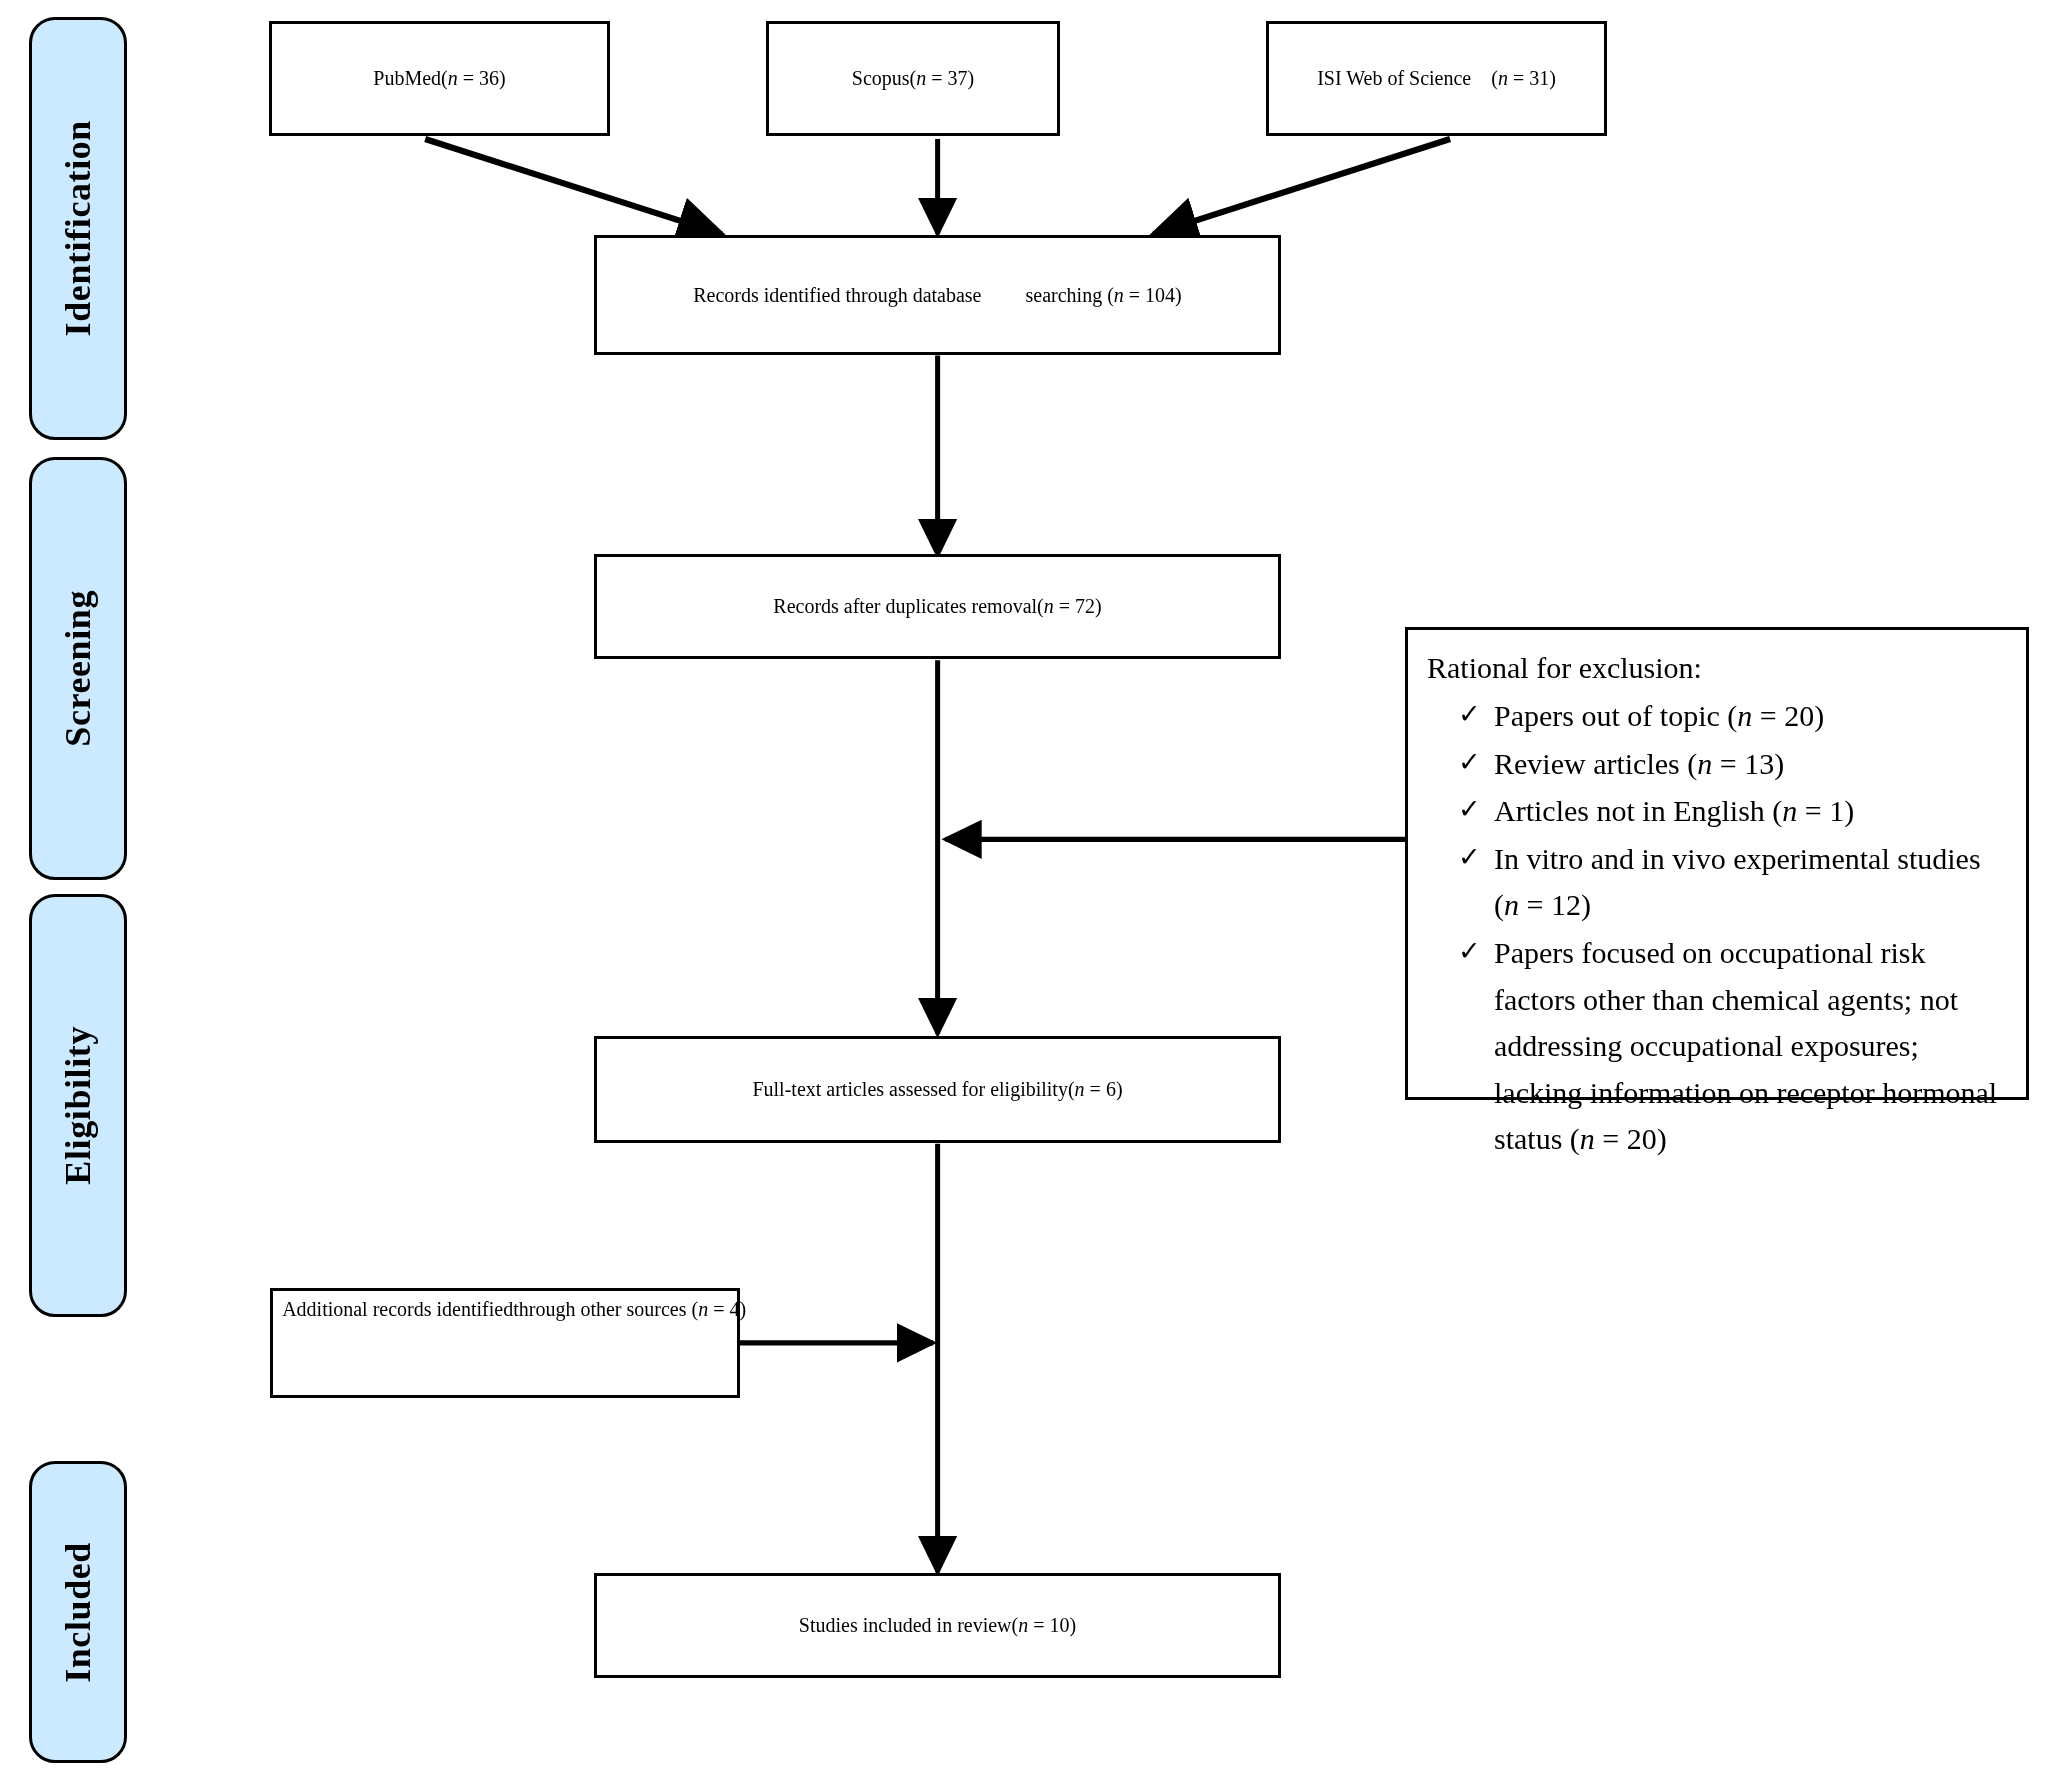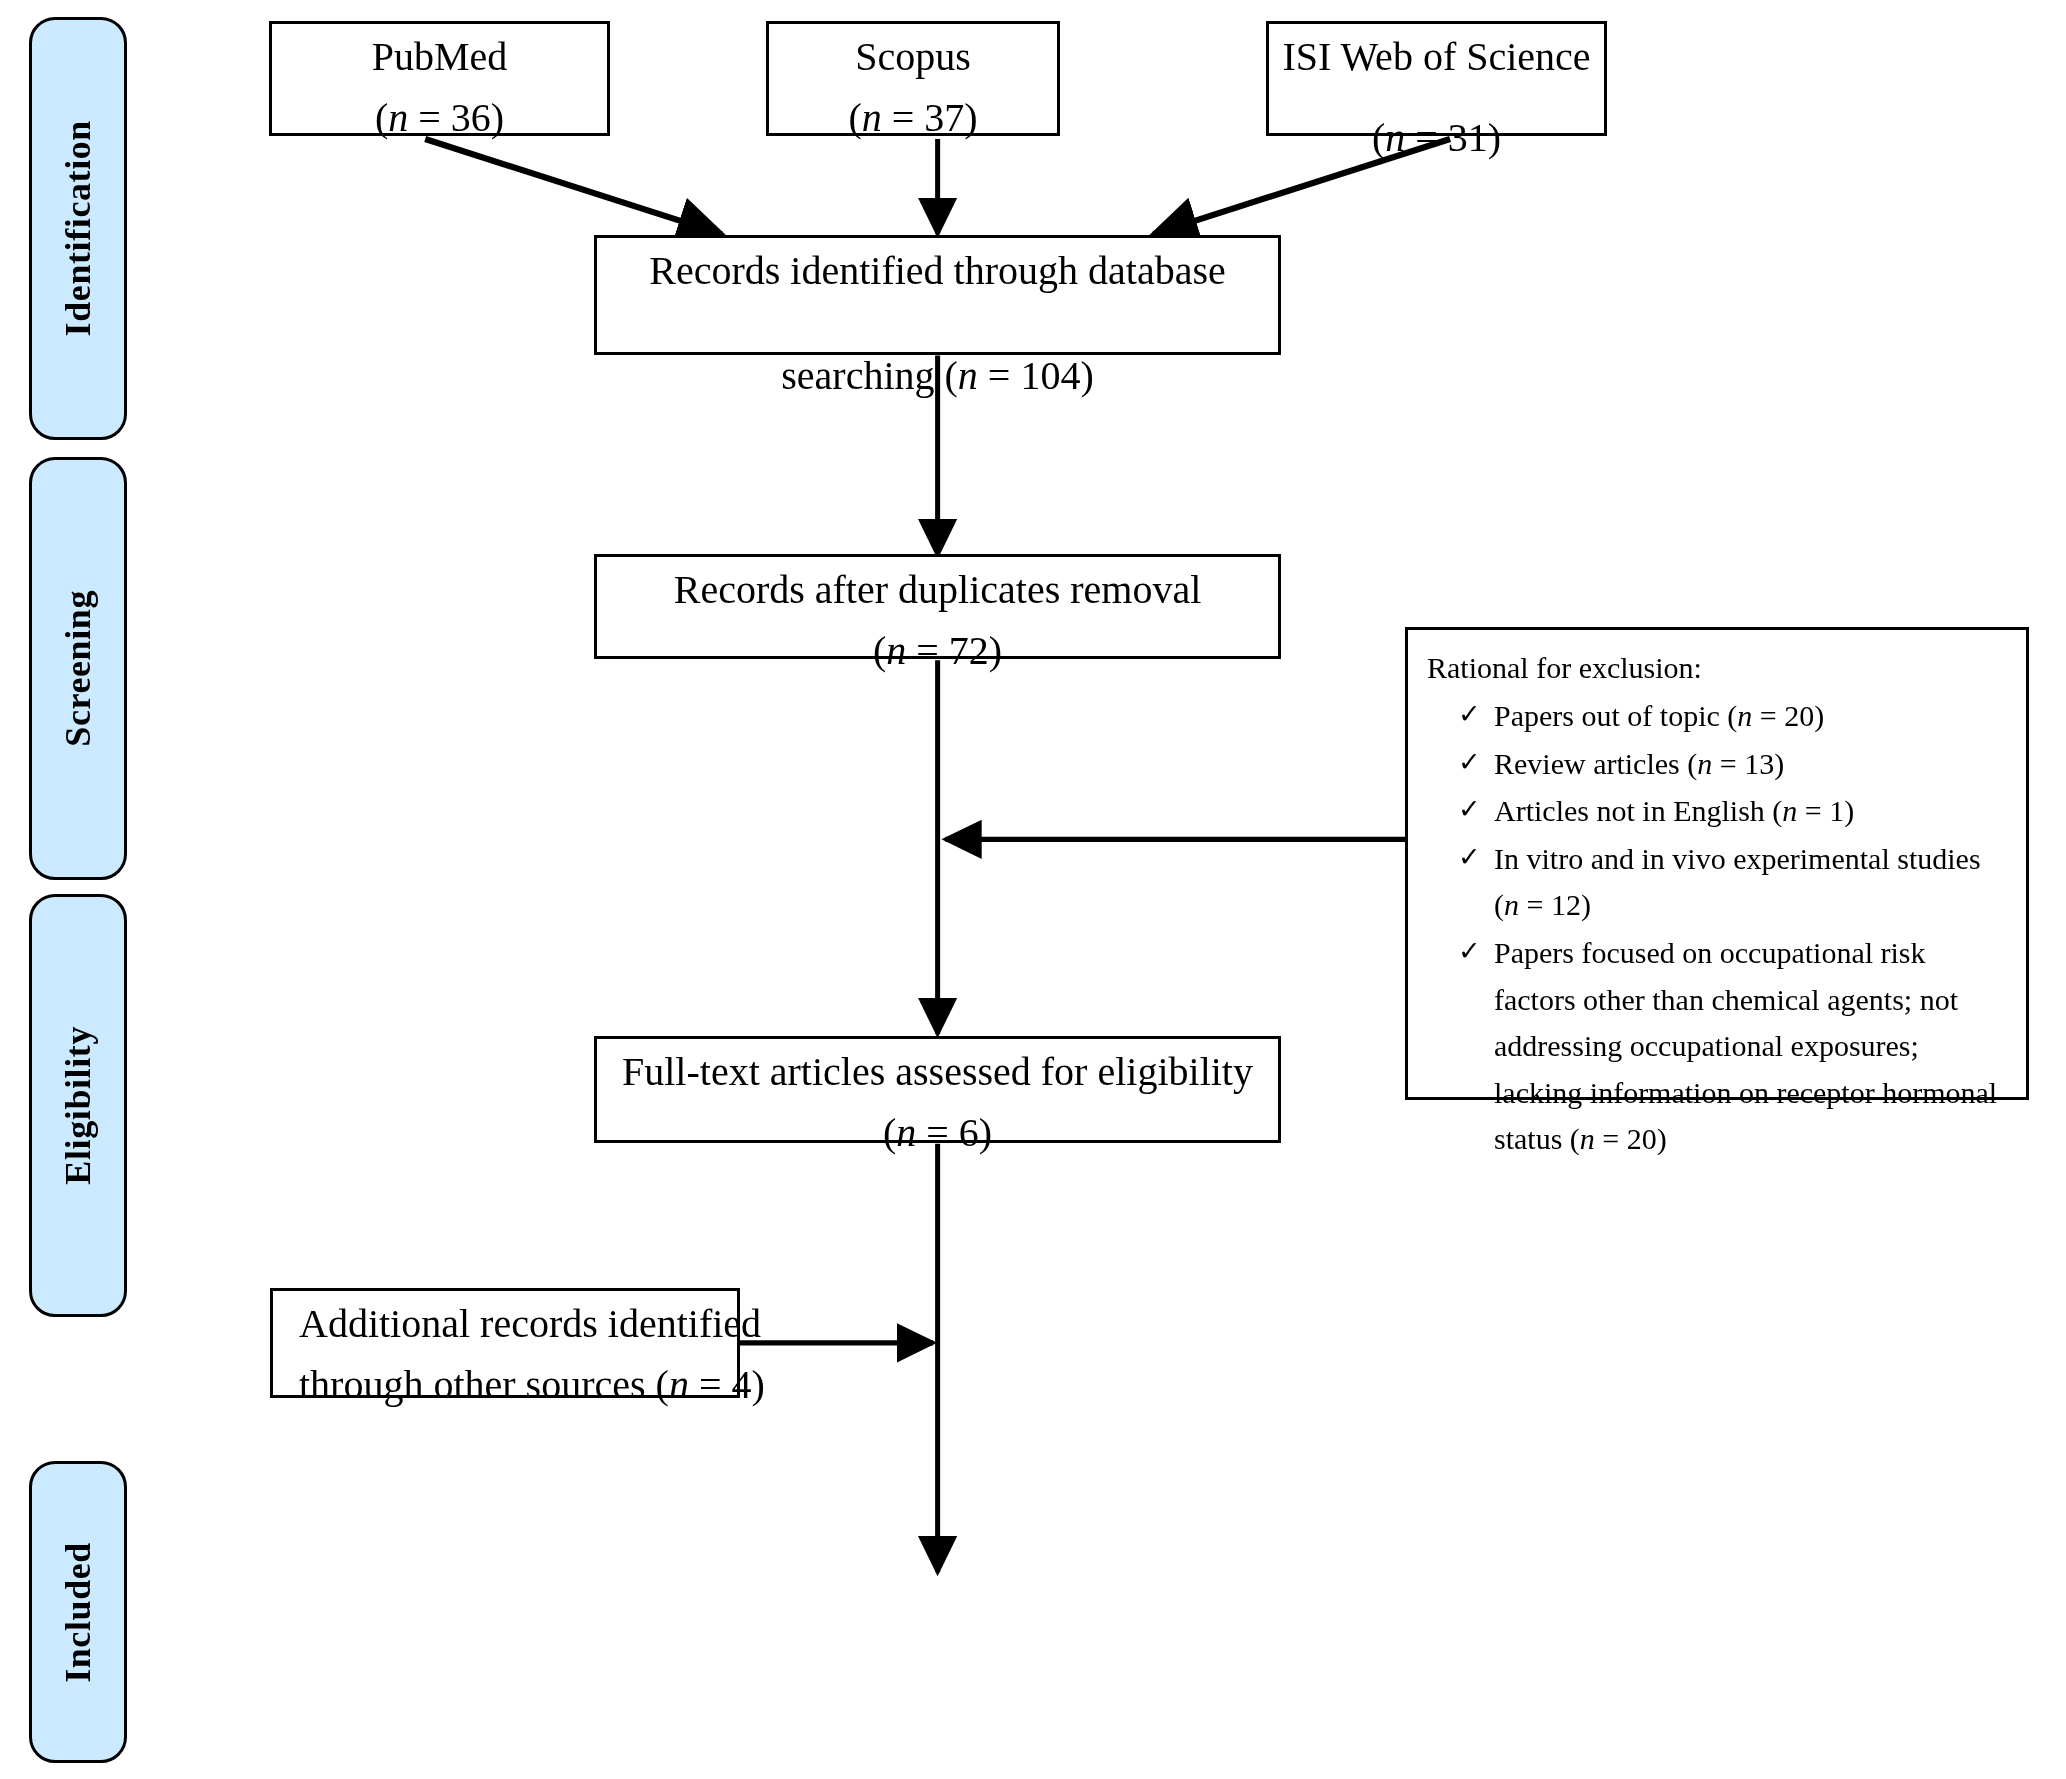--- a/index.html
+++ b/index.html
@@ -43,24 +43,25 @@
     line-height: 1;
   }
 
   
   .fbox {
     position: absolute;
     background: #ffffff;
     border: 3.4px solid #000000;
     box-sizing: border-box;
     display: flex;
-    flex-direction: column;
+    flex-direction: row;
     align-items: center;
+    justify-content: center;
     text-align: center;
-    font-size: 40px;
+    font-size: 20px;
     line-height: 1.52;
     padding: 3.4px 7.8px;
   }
   .fbox .line { white-space: nowrap; }
   .fbox.left-align {
     align-items: flex-start;
     text-align: left;
     padding-left: 17px;
   }
   .fbox.left-align .line { width: 100%; }
@@ -214,15 +215,19 @@
   <div class="fbox" id="box-fulltext" style="left:594px; top:1036px; width:687px; height:107px;">
     <div class="line">Full-text articles assessed for eligibility</div>
     <div class="line">(<em class="it">n</em> = 6)</div>
   </div>
 
   <div class="fbox left-align" id="box-additional" style="left:270px; top:1288px; width:470px; height:110px;padding-left:26px;">
     <div class="line">Additional records identified</div>
     <div class="line">through other sources (<em class="it">n</em> = 4)</div>
   </div>
 
+  <div class="fbox" id="box-included" style="left:594px; top:1573px; width:687px; height:105px;">
+    <div class="line">Studies included in review</div>
+    <div class="line">(<em class="it">n</em> = 10)</div>
+  </div>
 
 </div>
 
 
 </body></html>

